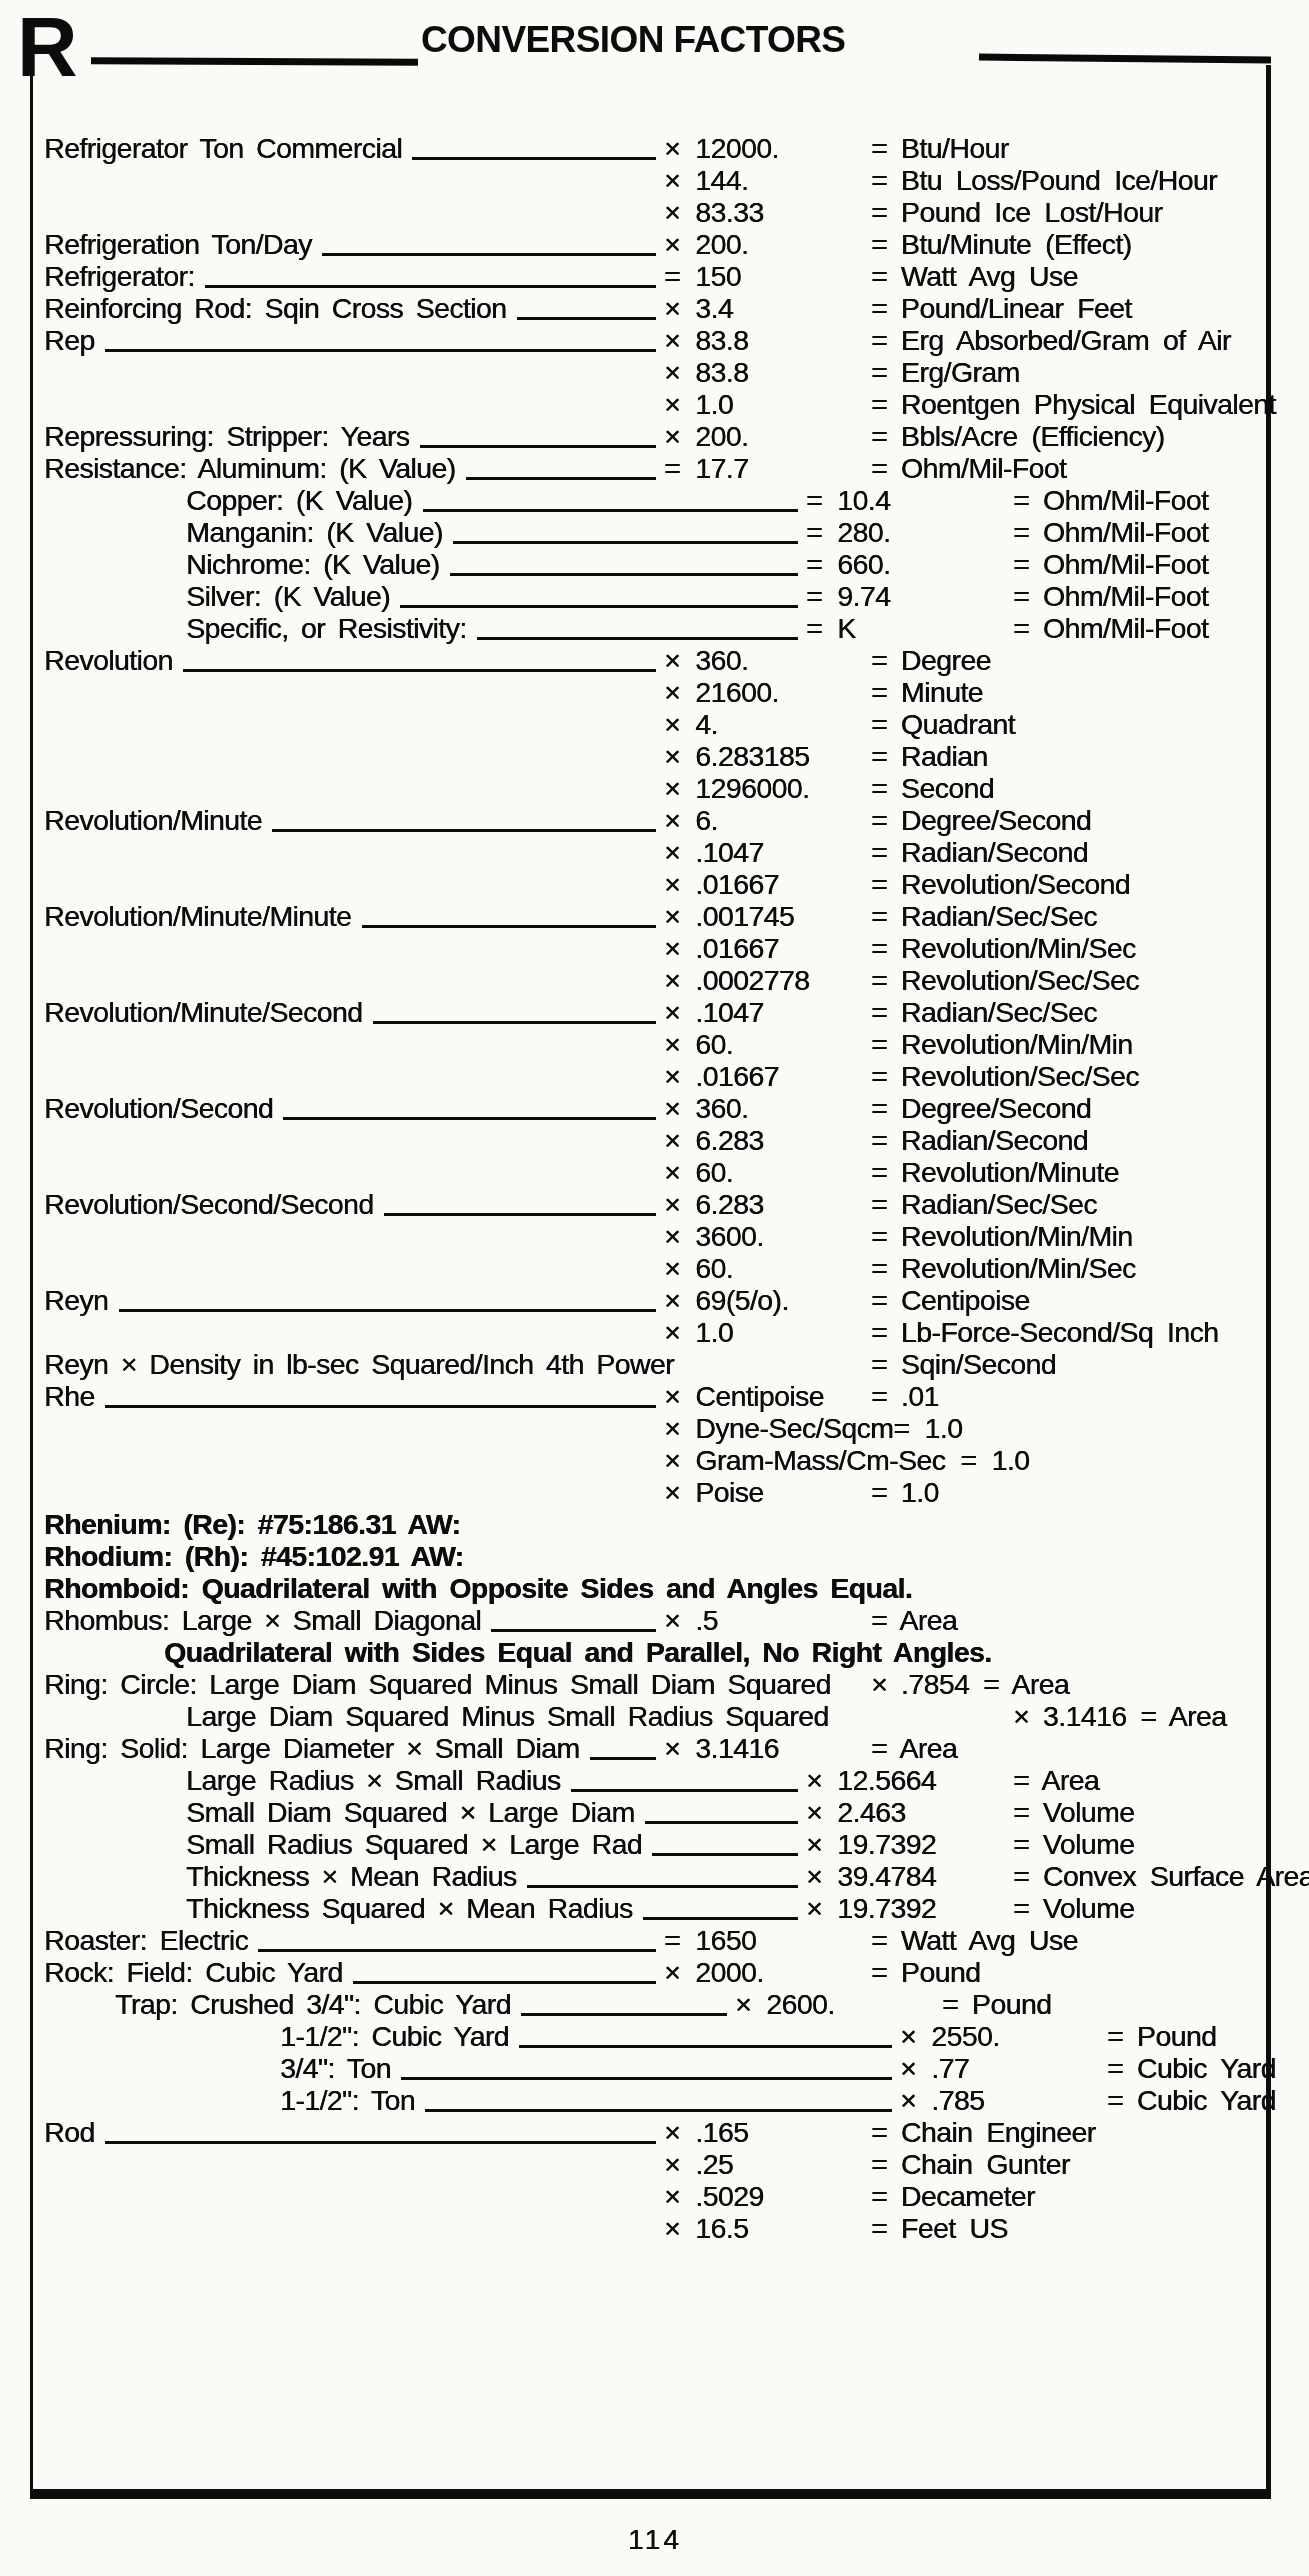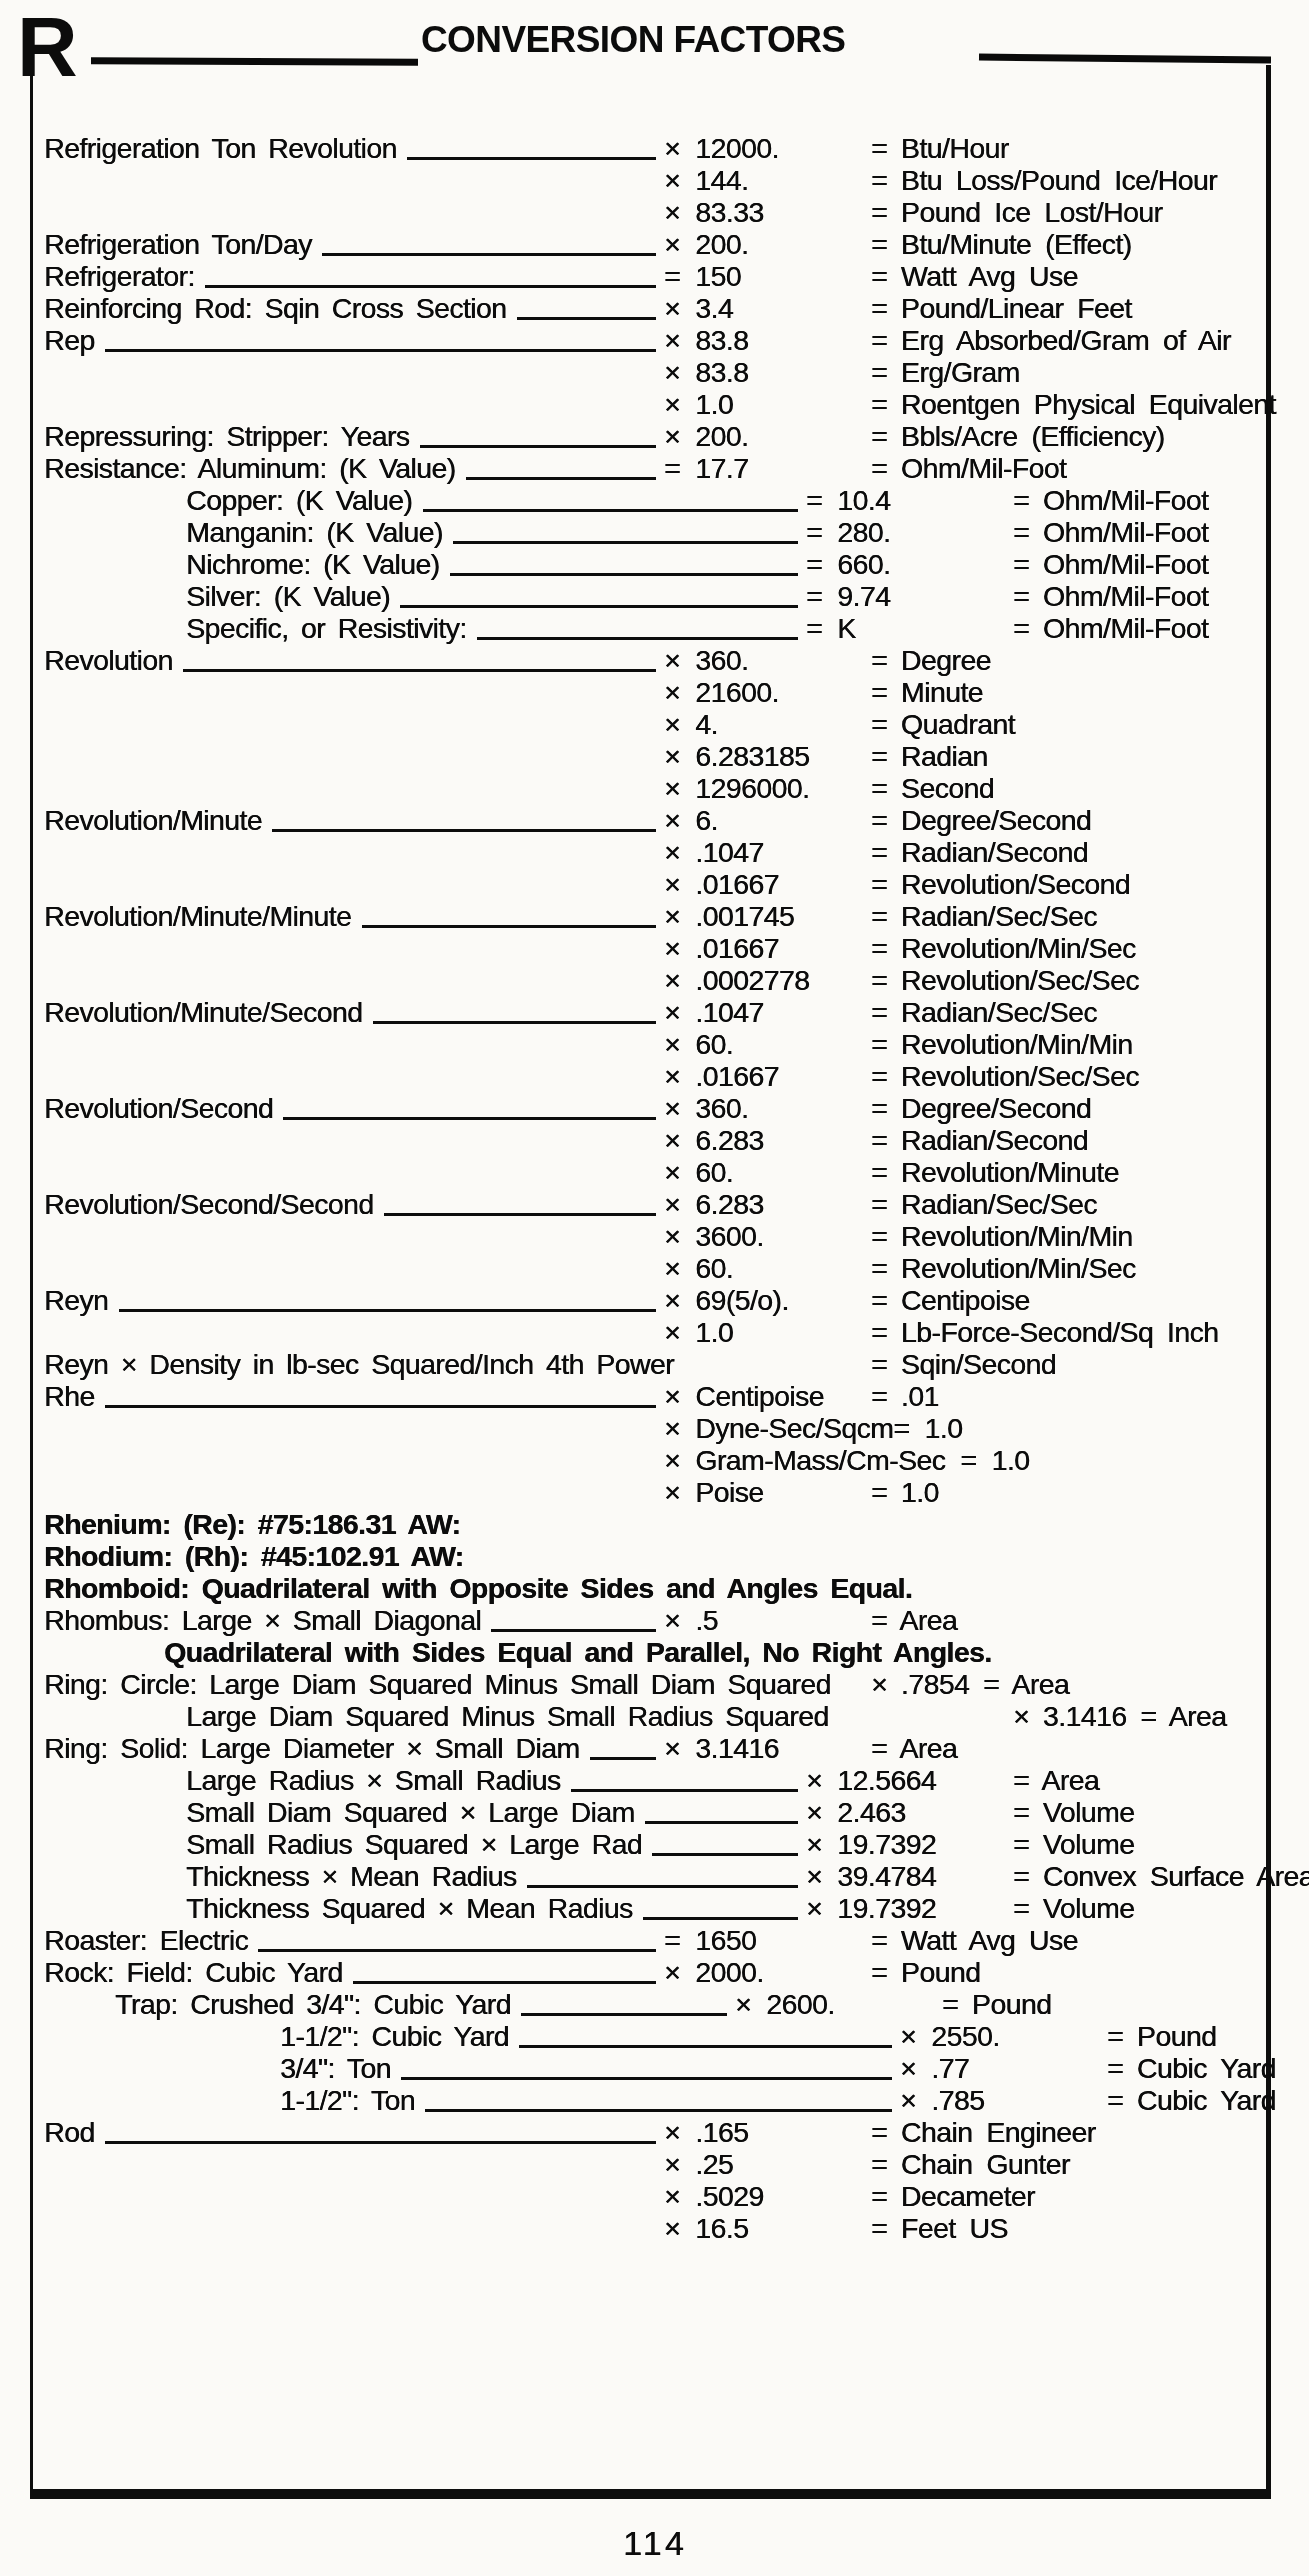--- a/index.html
+++ b/index.html
@@ -51,21 +51,21 @@
   }
   .cell-factor{flex:0 0 207px;overflow:visible;word-spacing:7.8px;}
   .cell-result{flex:1 1 auto;overflow:visible;word-spacing:6.5px;}
   .ind1{padding-left:71px;}
   .ind2{padding-left:142px;}
   .ind3{padding-left:236px;}
   .ind4{padding-left:120px;align-items:flex-end;}
   
   .page-number{
     position:absolute;left:0;right:0;top:2524px;
-    text-align:center;font-size:34px;letter-spacing:3.2px;
+    text-align:center;font-size:28px;letter-spacing:3.2px;
     text-shadow:0.4px 0 0 currentColor;
   }
 </style>
 </head>
 <body>
 
 <div class="page">
 
   <div class="section-letter">R</div>
 
@@ -73,21 +73,21 @@
 
   <div class="page-title">CONVERSION FACTORS</div>
 
   <div class="rule rule-right"></div>
 
   <div class="frame"></div>
 
   <div class="rows">
       <div class="row">
         <div class="lead-zone">
-          <span class="cell-label">Refrigeration Ton Revolution</span>
+          <span class="cell-label">Refrigerator Ton Commercial</span>
           <span class="leader"></span>
         </div>
         <span class="cell-factor">× 12000.</span>
         <span class="cell-result">= Btu/Hour</span>
       </div>
       <div class="row">
         <div class="lead-zone">
           <span class="cell-label"></span>
         </div>
         <span class="cell-factor">× 144.</span>

